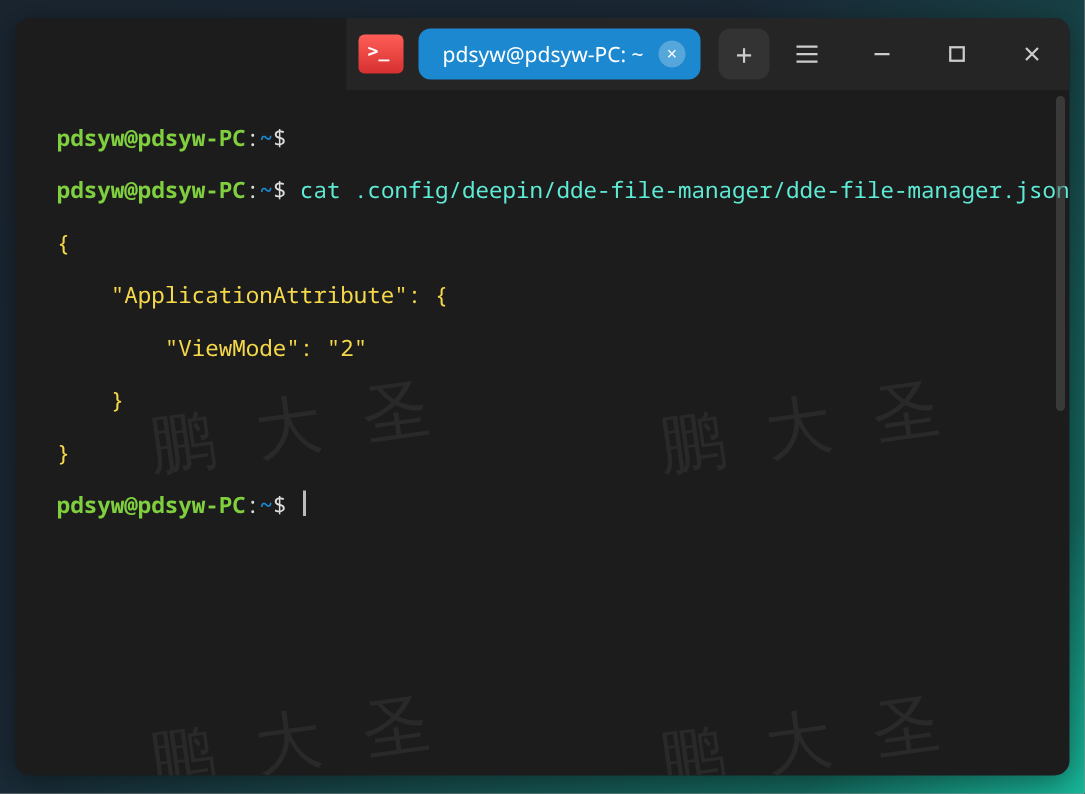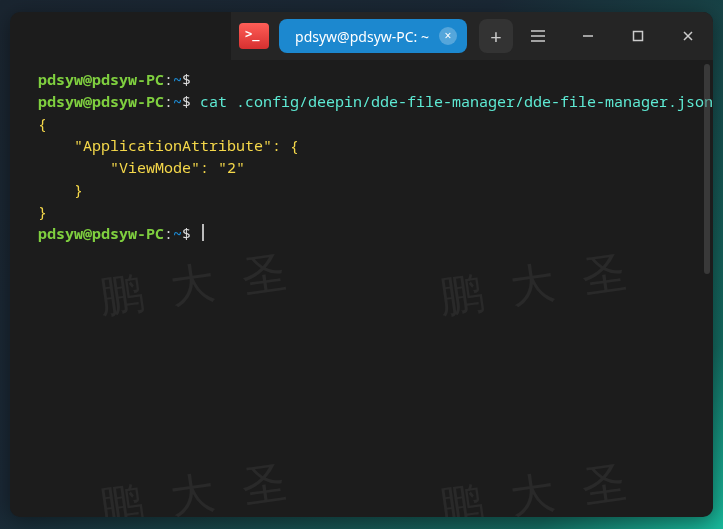--- a/index.html
+++ b/index.html
@@ -89,21 +89,21 @@
   .terminal-body {
     flex: 1;
     padding: 8px 0 0 0;
     font-family: "Noto Sans Mono", "DejaVu Sans Mono", monospace;
     font-size: 15px;
     line-height: 22px;
     color: #ddd;
     position: relative;
     overflow: hidden;
   }
-  .line { white-space: pre; }
+  .line { white-space: pre; margin-top: 13px; }
   .userhost { color: #7fcf3f; font-weight: bold; }
   .colon { color: #ddd; }
   .tilde { color: #1c88cf; font-weight: bold; }
   .dollar { color: #ddd; }
   .cmd { color: #5eead4; }
   .json-out { color: #f5d84a; }
   .cursor {
     display: inline-block;
     width: 2px;
     height: 17px;

